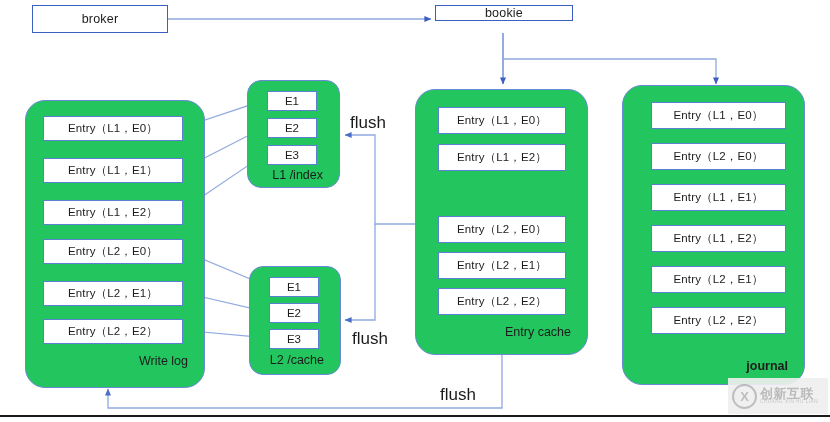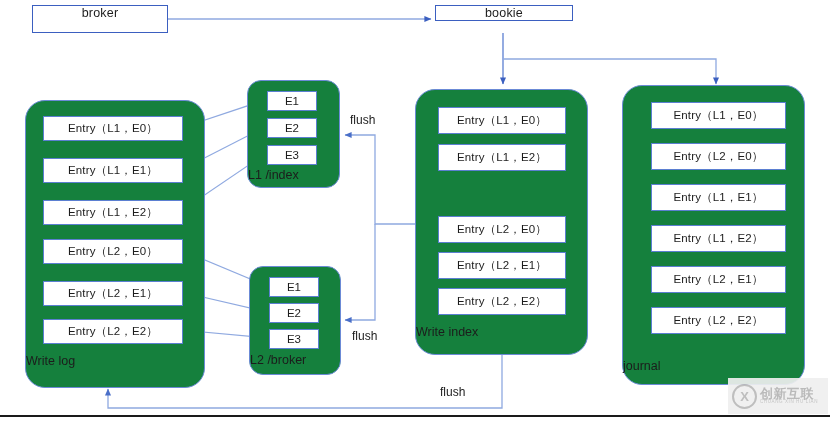--- a/index.html
+++ b/index.html
@@ -26,39 +26,39 @@
     height: 422px;
     pointer-events: none;
   }
   
   .node-rect {
     position: absolute;
     box-sizing: border-box;
     border: 1.6px solid #3b5fc0;
     background: #ffffff;
     display: flex;
-    align-items: flex-start;
+    align-items: center;
     justify-content: center;
     font-size: 12.5px;
     color: #1c1c1c;
     letter-spacing: .2px;
   }
   
   .container {
     position: absolute;
     box-sizing: border-box;
     border: 1.3px solid #6b8ad6;
     border-radius: 20px;
-    background: #15803d;
+    background: #22c55e;
   }
   .container > .caption {
     position: absolute;
     left: 0;
-    right: 8px;
-    text-align: left;
+    right: 16px;
+    text-align: right;
     font-size: 12.5px;
     color: #1c1c1c;
   }
   
   .entry-box {
     position: absolute;
     box-sizing: border-box;
     border: 1.3px solid #5b7fd1;
     background: #ffffff;
     display: flex;
@@ -76,21 +76,21 @@
     background: #ffffff;
     display: flex;
     align-items: center;
     justify-content: center;
     font-size: 11.5px;
     color: #1c1c1c;
   }
   
   .edge-label {
     position: absolute;
-    font-size: 12px;
+    font-size: 17px;
     color: #1c1c1c;
     white-space: nowrap;
   }
   
   .bottom-rule {
     position: absolute;
     left: 0;
     top: 415px;
     width: 830px;
     height: 2px;
@@ -246,40 +246,40 @@
   <div class="container" style="left:249px; top:266px; width:92px; height:109px; border-radius:14px;">
     <div class="idx-box" style="left:19px; top:10px; width:50px; height:20px;">
       <span>E1</span>
     </div>
     <div class="idx-box" style="left:19px; top:36px; width:50px; height:20px;">
       <span>E2</span>
     </div>
     <div class="idx-box" style="left:19px; top:62px; width:50px; height:20px;">
       <span>E3</span>
     </div>
-    <div class="caption" style="top:86px;">L2 /broker</div>
+    <div class="caption" style="top:86px;">L2 /cache</div>
   </div>
 
   <div class="container" style="left:415px; top:89px; width:173px; height:266px;">
     <div class="entry-box" style="left:22px; top:17px; width:128px; height:27px;">
       <span>Entry（L1，E0）</span>
     </div>
     <div class="entry-box" style="left:22px; top:54px; width:128px; height:27px;">
       <span>Entry（L1，E2）</span>
     </div>
     <div class="entry-box" style="left:22px; top:126px; width:128px; height:27px;">
       <span>Entry（L2，E0）</span>
     </div>
     <div class="entry-box" style="left:22px; top:162px; width:128px; height:27px;">
       <span>Entry（L2，E1）</span>
     </div>
     <div class="entry-box" style="left:22px; top:198px; width:128px; height:27px;">
       <span>Entry（L2，E2）</span>
     </div>
-    <div class="caption" style="top:235px;">Write index</div>
+    <div class="caption" style="top:235px;">Entry cache</div>
   </div>
 
   <div class="container" style="left:622px; top:85px; width:183px; height:300px;">
     <div class="entry-box" style="left:28px; top:16px; width:135px; height:27px;">
       <span>Entry（L1，E0）</span>
     </div>
     <div class="entry-box" style="left:28px; top:57px; width:135px; height:27px;">
       <span>Entry（L2，E0）</span>
     </div>
     <div class="entry-box" style="left:28px; top:98px; width:135px; height:27px;">
@@ -287,21 +287,21 @@
     </div>
     <div class="entry-box" style="left:28px; top:139px; width:135px; height:27px;">
       <span>Entry（L1，E2）</span>
     </div>
     <div class="entry-box" style="left:28px; top:180px; width:135px; height:27px;">
       <span>Entry（L2，E1）</span>
     </div>
     <div class="entry-box" style="left:28px; top:221px; width:135px; height:27px;">
       <span>Entry（L2，E2）</span>
     </div>
-    <div class="caption" style="top:273px;">journal</div>
+    <div class="caption" style="top:273px;font-weight:bold;">journal</div>
   </div>
 
   <div class="edge-label" style="left:350px; top:113px;">flush</div>
 
   <div class="edge-label" style="left:352px; top:329px;">flush</div>
 
   <div class="edge-label" style="left:440px; top:385px;">flush</div>
 
   <div class="watermark">
     <div class="wm-mark">X</div>

